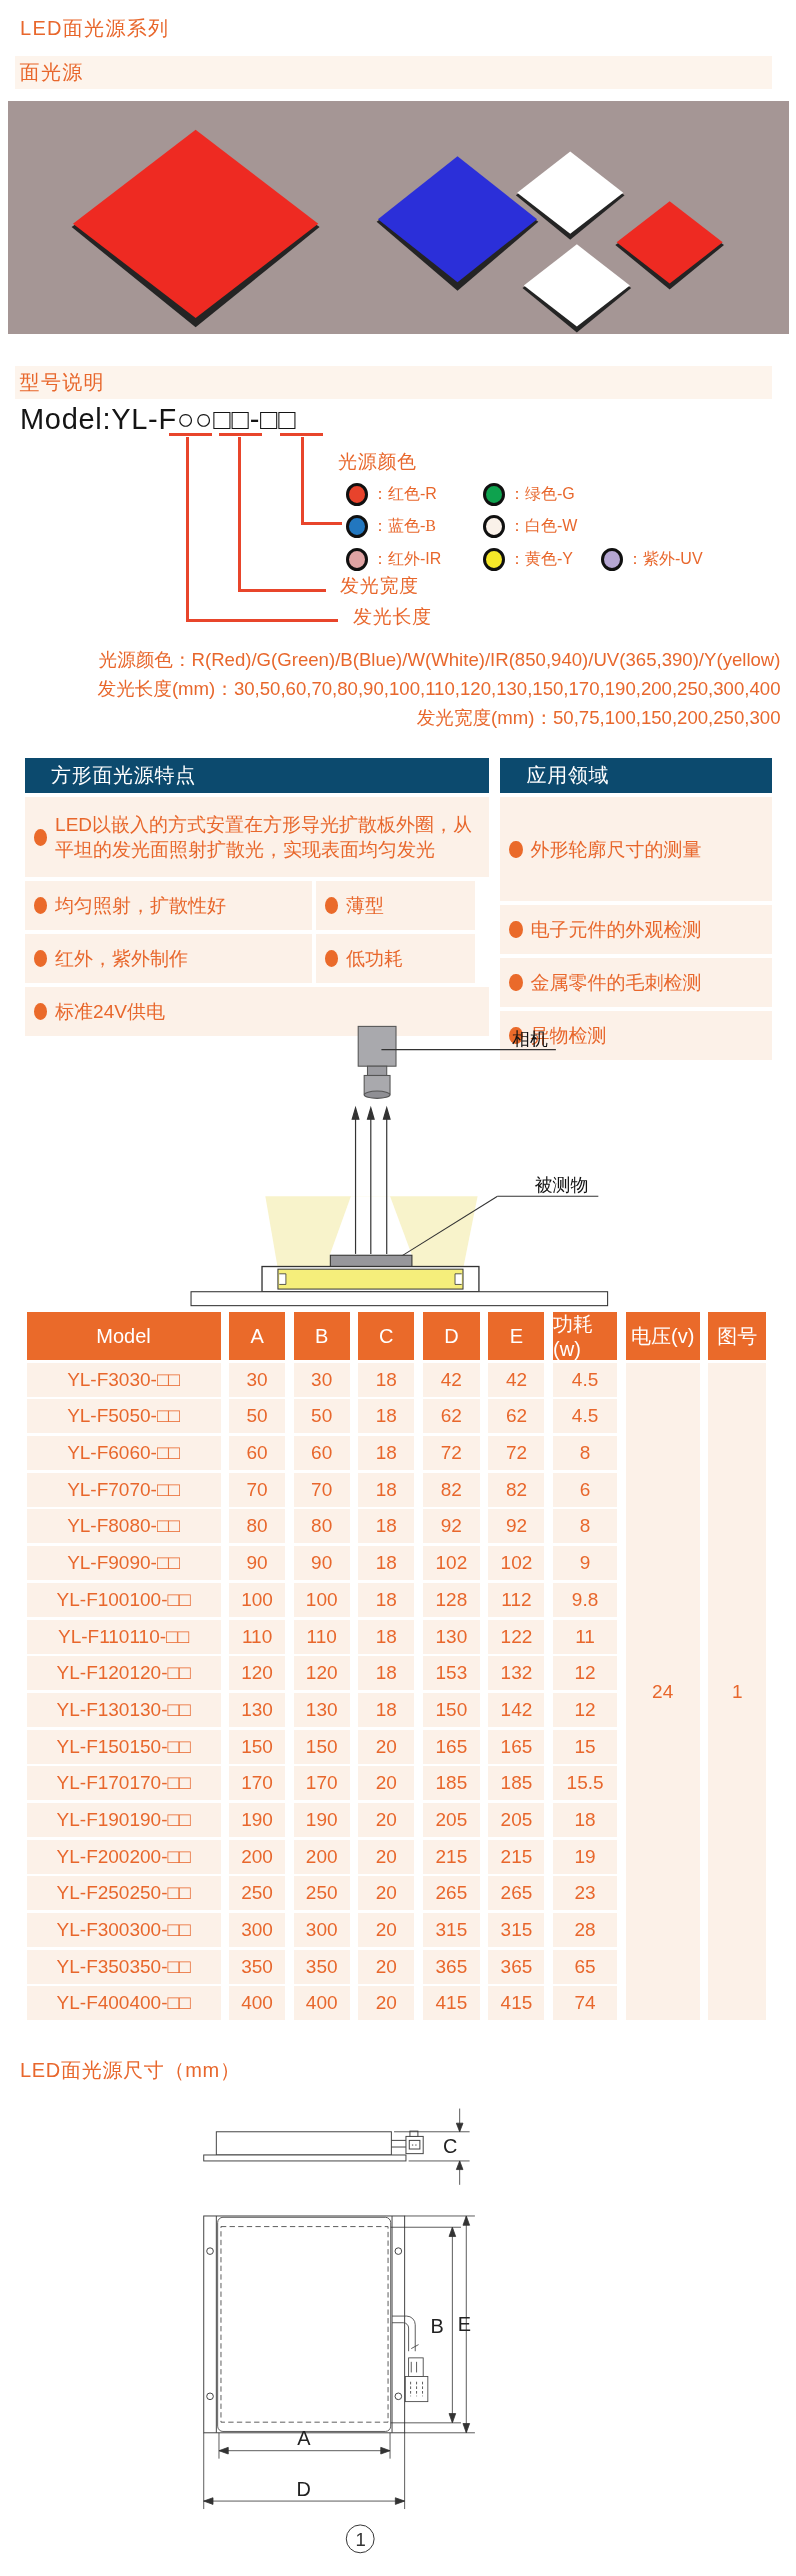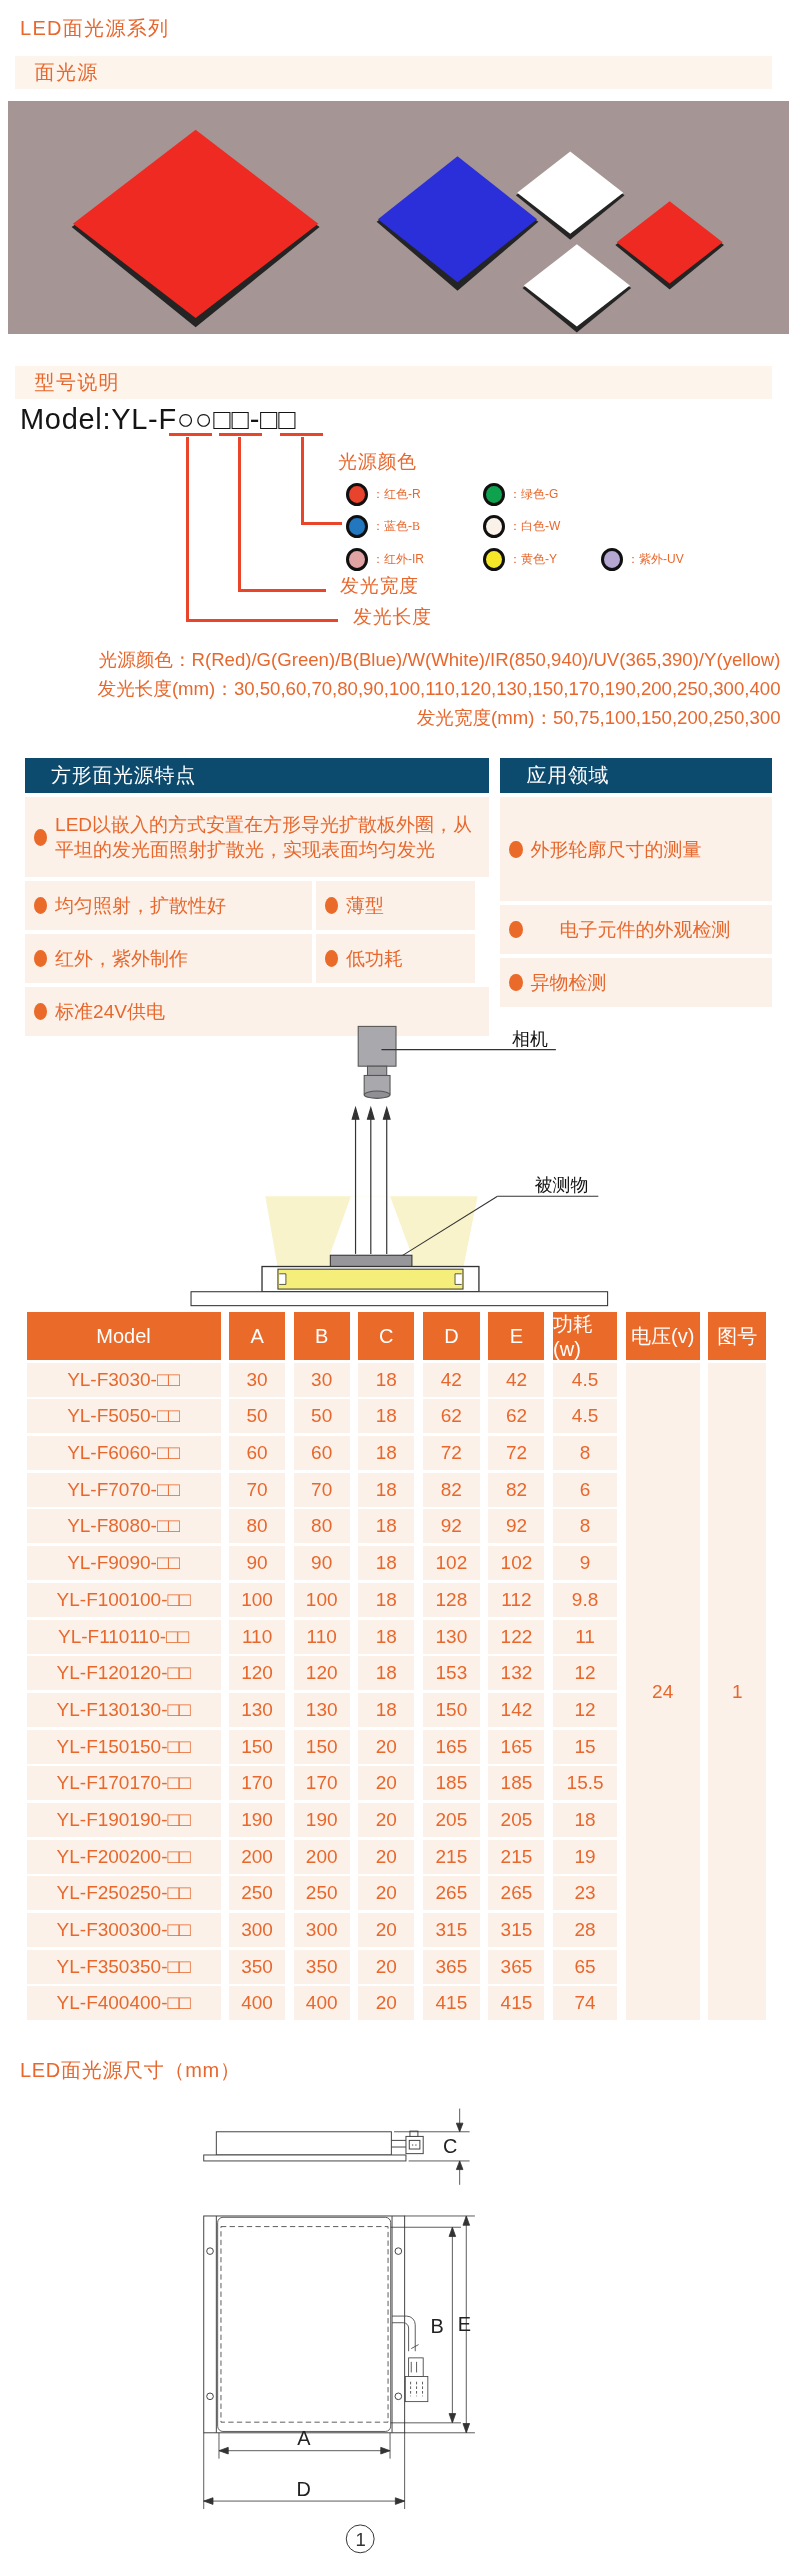--- a/index.html
+++ b/index.html
@@ -1,38 +1,38 @@
 <!DOCTYPE html>
 <html style="font-size:10.6px"><head>
 <meta charset="utf-8">
 <style>
   html,body{margin:0;padding:0;background:#fff;}
   #page{position:relative;width:796px;height:2576px;background:#fff;overflow:hidden;
         font-family:"Liberation Sans","DejaVu Sans",sans-serif;}
   .page-title{position:absolute;left:20px;top:14.6px;font-size:20px;letter-spacing:1.3px;color:#e8672c;}
   .section-bar{position:absolute;left:14.6px;width:757px;height:33px;background:#fdf4ec;
-               display:flex;align-items:center;padding-left:20px;box-sizing:border-box;
+               display:flex;align-items:center;padding-left:5px;box-sizing:border-box;
                font-size:20px;letter-spacing:1.3px;color:#e8672c;}
   #bar-surface{top:56px;}
   #bar-model{top:366px;}
   .banner{position:absolute;left:8px;top:101px;width:781px;height:233px;background:#a59695;}
   
   #model-diagram{position:absolute;left:0;top:399px;width:796px;height:246px;}
   .model-code{position:absolute;left:20px;top:4px;font-size:29px;color:#141414;letter-spacing:0.7px;}
   .redline{position:absolute;background:#e8452b;}
   .dlabel{position:absolute;font-size:19px;color:#e8672c;letter-spacing:0.7px;white-space:nowrap;}
   .legend{position:absolute;left:346px;top:79px;display:grid;
           grid-template-columns:137px 118px auto;grid-template-rows:32.5px 32.5px 32.5px;}
   .legend-item{display:flex;align-items:center;}
   .legend-item:nth-child(1){grid-area:1/1;} .legend-item:nth-child(2){grid-area:1/2;}
   .legend-item:nth-child(3){grid-area:2/1;font-family:Liberation Serif, serif;} .legend-item:nth-child(4){grid-area:2/2;}
   .legend-item:nth-child(5){grid-area:3/1;} .legend-item:nth-child(6){grid-area:3/2;}
   .legend-item:nth-child(7){grid-area:3/3;}
   .swatch{width:16px;height:17px;border-radius:50%;border:3.3px solid #101010;flex-shrink:0;}
-  .legend-text{font-size:12px;color:#e8672c;margin-left:4px;white-space:nowrap;}
+  .legend-text{font-size:16px;color:#e8672c;margin-left:4px;white-space:nowrap;}
   
   #spec-lines{position:absolute;left:24.5px;top:645px;width:756px;text-align:right;}
   .spec-line{font-size:18.6px;color:#e8672c;line-height:29px;white-space:nowrap;}
   
   #feature-table{position:absolute;left:24.5px;top:758px;width:464px;}
   #app-table{position:absolute;left:500px;top:758px;width:272px;}
   .ft-header{height:35px;background:#0c4a6e;color:#fff;font-size:20px;display:flex;
              align-items:center;padding-left:26.5px;box-sizing:border-box;letter-spacing:0.7px;}
   .ft-row{margin-top:4px;display:flex;gap:4px;}
   .ft-cell{background:#fcf1e8;display:flex;align-items:center;box-sizing:border-box;
@@ -194,23 +194,29 @@
       <span>应用领域</span>
     </div>
     <div>
         <div class="ft-row">
           <div class="ft-cell" style="height: 104px; width: 272px;">
             <span class="bullet"></span>
             <span>外形轮廓尺寸的测量</span>
           </div>
         </div>
         <div class="ft-row">
-          <div class="ft-cell" style="height: 49px; width: 272px; gap: 29px;">
+          <div class="ft-cell" style="height: 49px; width: 272px;">
             <span class="bullet"></span>
             <span>电子元件的外观检测</span>
+          </div>
+        </div>
+        <div class="ft-row">
+          <div class="ft-cell" style="height: 49px; width: 272px;">
+            <span class="bullet"></span>
+            <span>金属零件的毛刺检测</span>
           </div>
         </div>
         <div class="ft-row">
           <div class="ft-cell" style="height: 49px; width: 272px;">
             <span class="bullet"></span>
             <span>异物检测</span>
           </div>
         </div>
       </div>
   </div>

